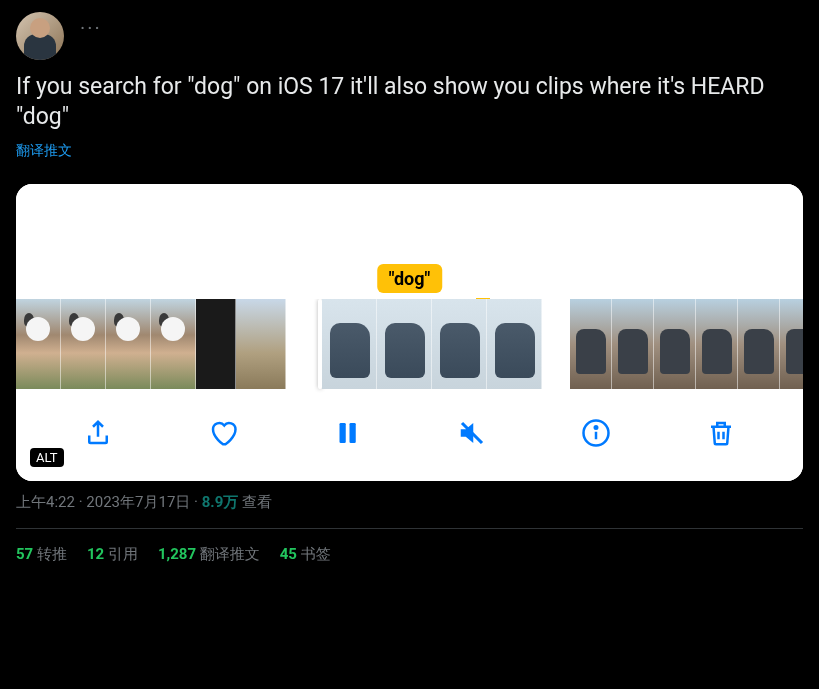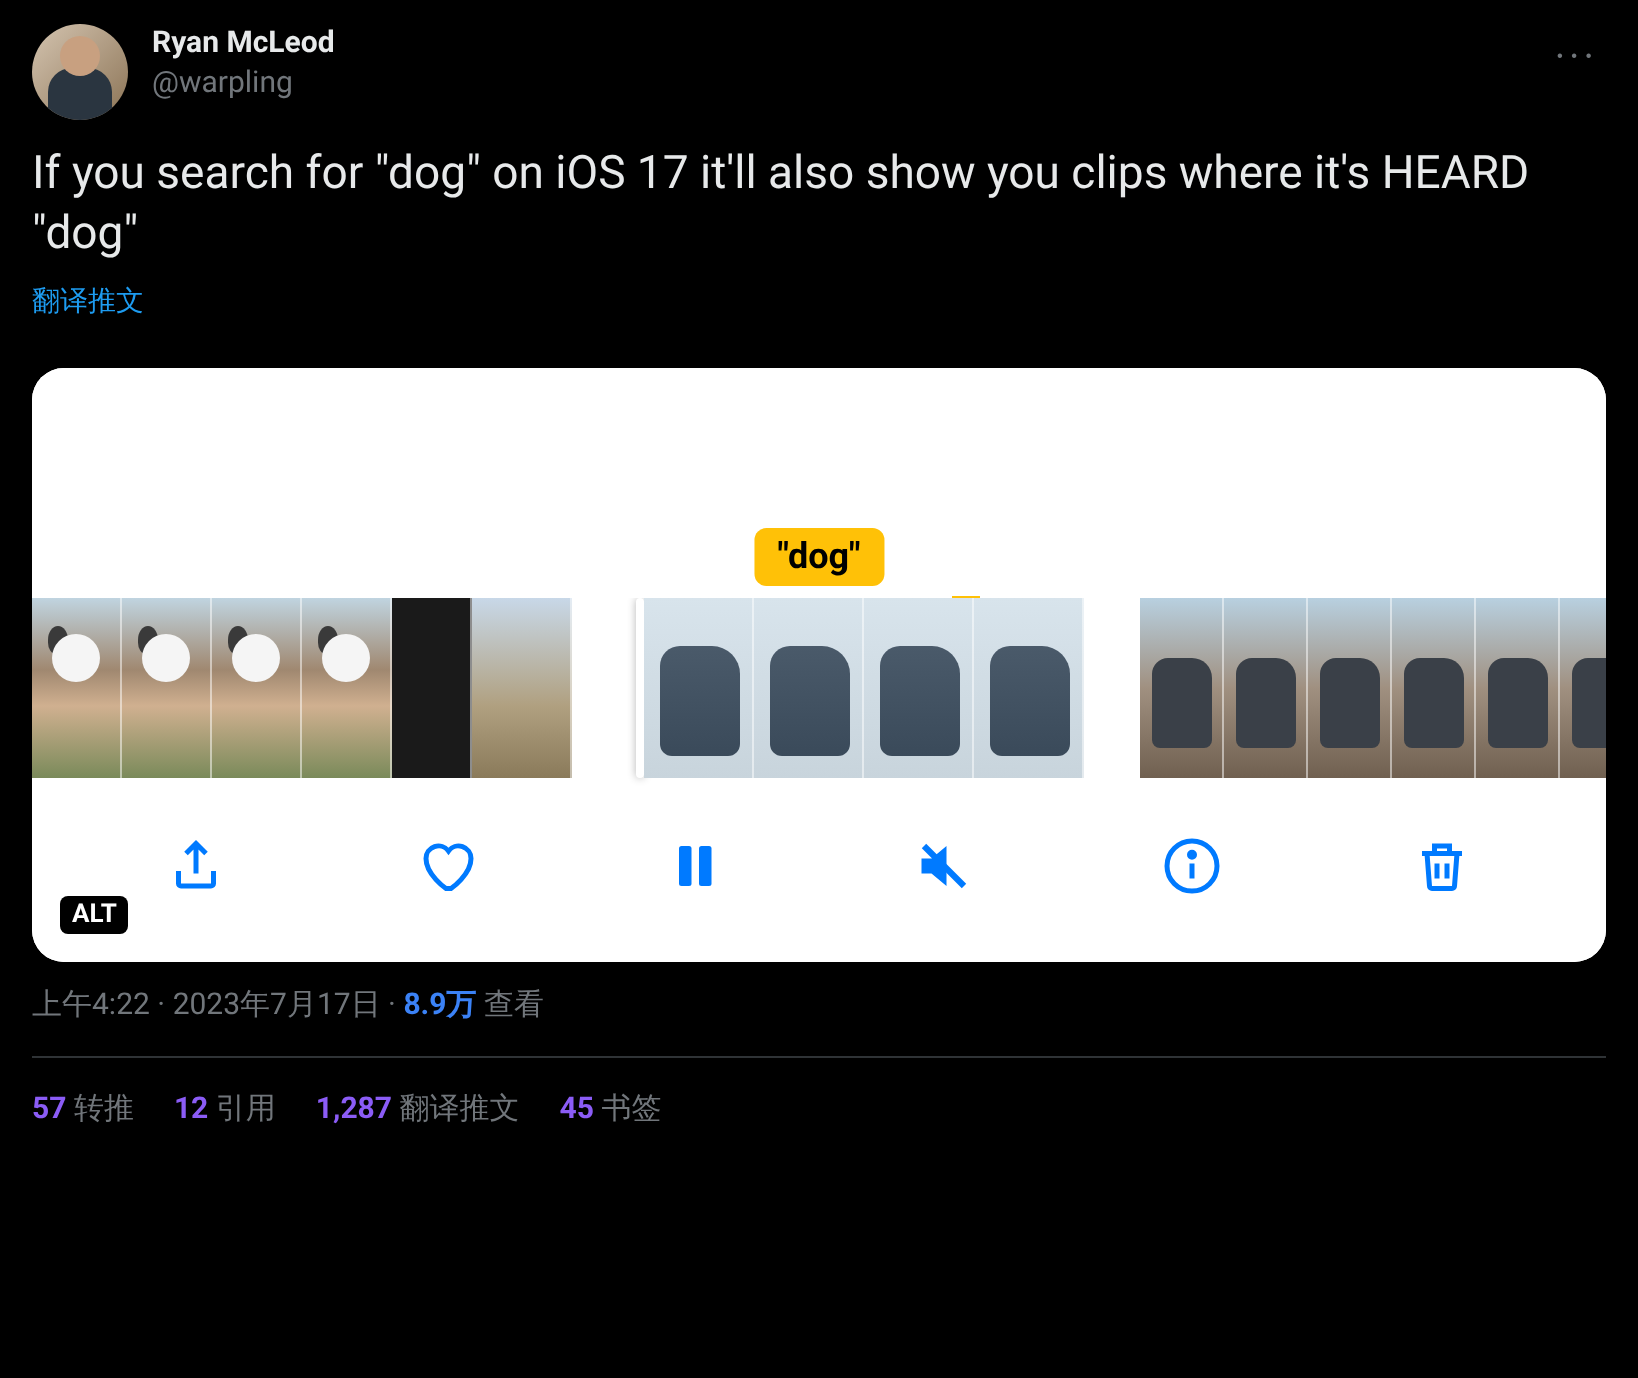--- a/index.html
+++ b/index.html
@@ -209,58 +209,54 @@
     height: 40px;
   }
   .tool-btn svg { width: 30px; height: 30px; }
   .alt-badge {
     position: absolute;
     left: 14px;
     bottom: 14px;
     background: #000;
     color: #fff;
     font-size: 13px;
-    font-weight: 700;
+    font-weight: 400;
     padding: 2px 6px;
     border-radius: 4px;
     cursor: pointer;
   }
   .meta-line {
     color: #71767b;
     font-size: 15px;
     padding-bottom: 16px;
     border-bottom: 1px solid #2f3336;
   }
   .meta-line .bold {
-    color: #3b82f6;
+    color: #0f766e;
     font-weight: 700;
   }
   .stats {
     display: flex;
     gap: 20px;
     padding: 16px 0 0;
     font-size: 15px;
     color: #71767b;
   }
   .stats .num {
-    color: #8b5cf6;
+    color: #22c55e;
     font-weight: 700;
   }
 </style>
 </head>
 <body>
 
 <div class="tweet">
 
   <div class="header">
     <div class="avatar"></div>
-    <div class="user-info">
-      <div class="display-name">Ryan McLeod</div>
-      <div class="handle">@warpling</div>
-    </div>
     <div class="more-btn">···</div>
   </div>
 
   <div class="tweet-text">If you search for "dog" on iOS 17 it'll also show you clips where it's HEARD "dog"</div>
 
   <span class="translate-link">翻译推文</span>
 
   <div class="media-card">
     <div class="media-top">
       <div class="dog-tag">"dog"</div>

